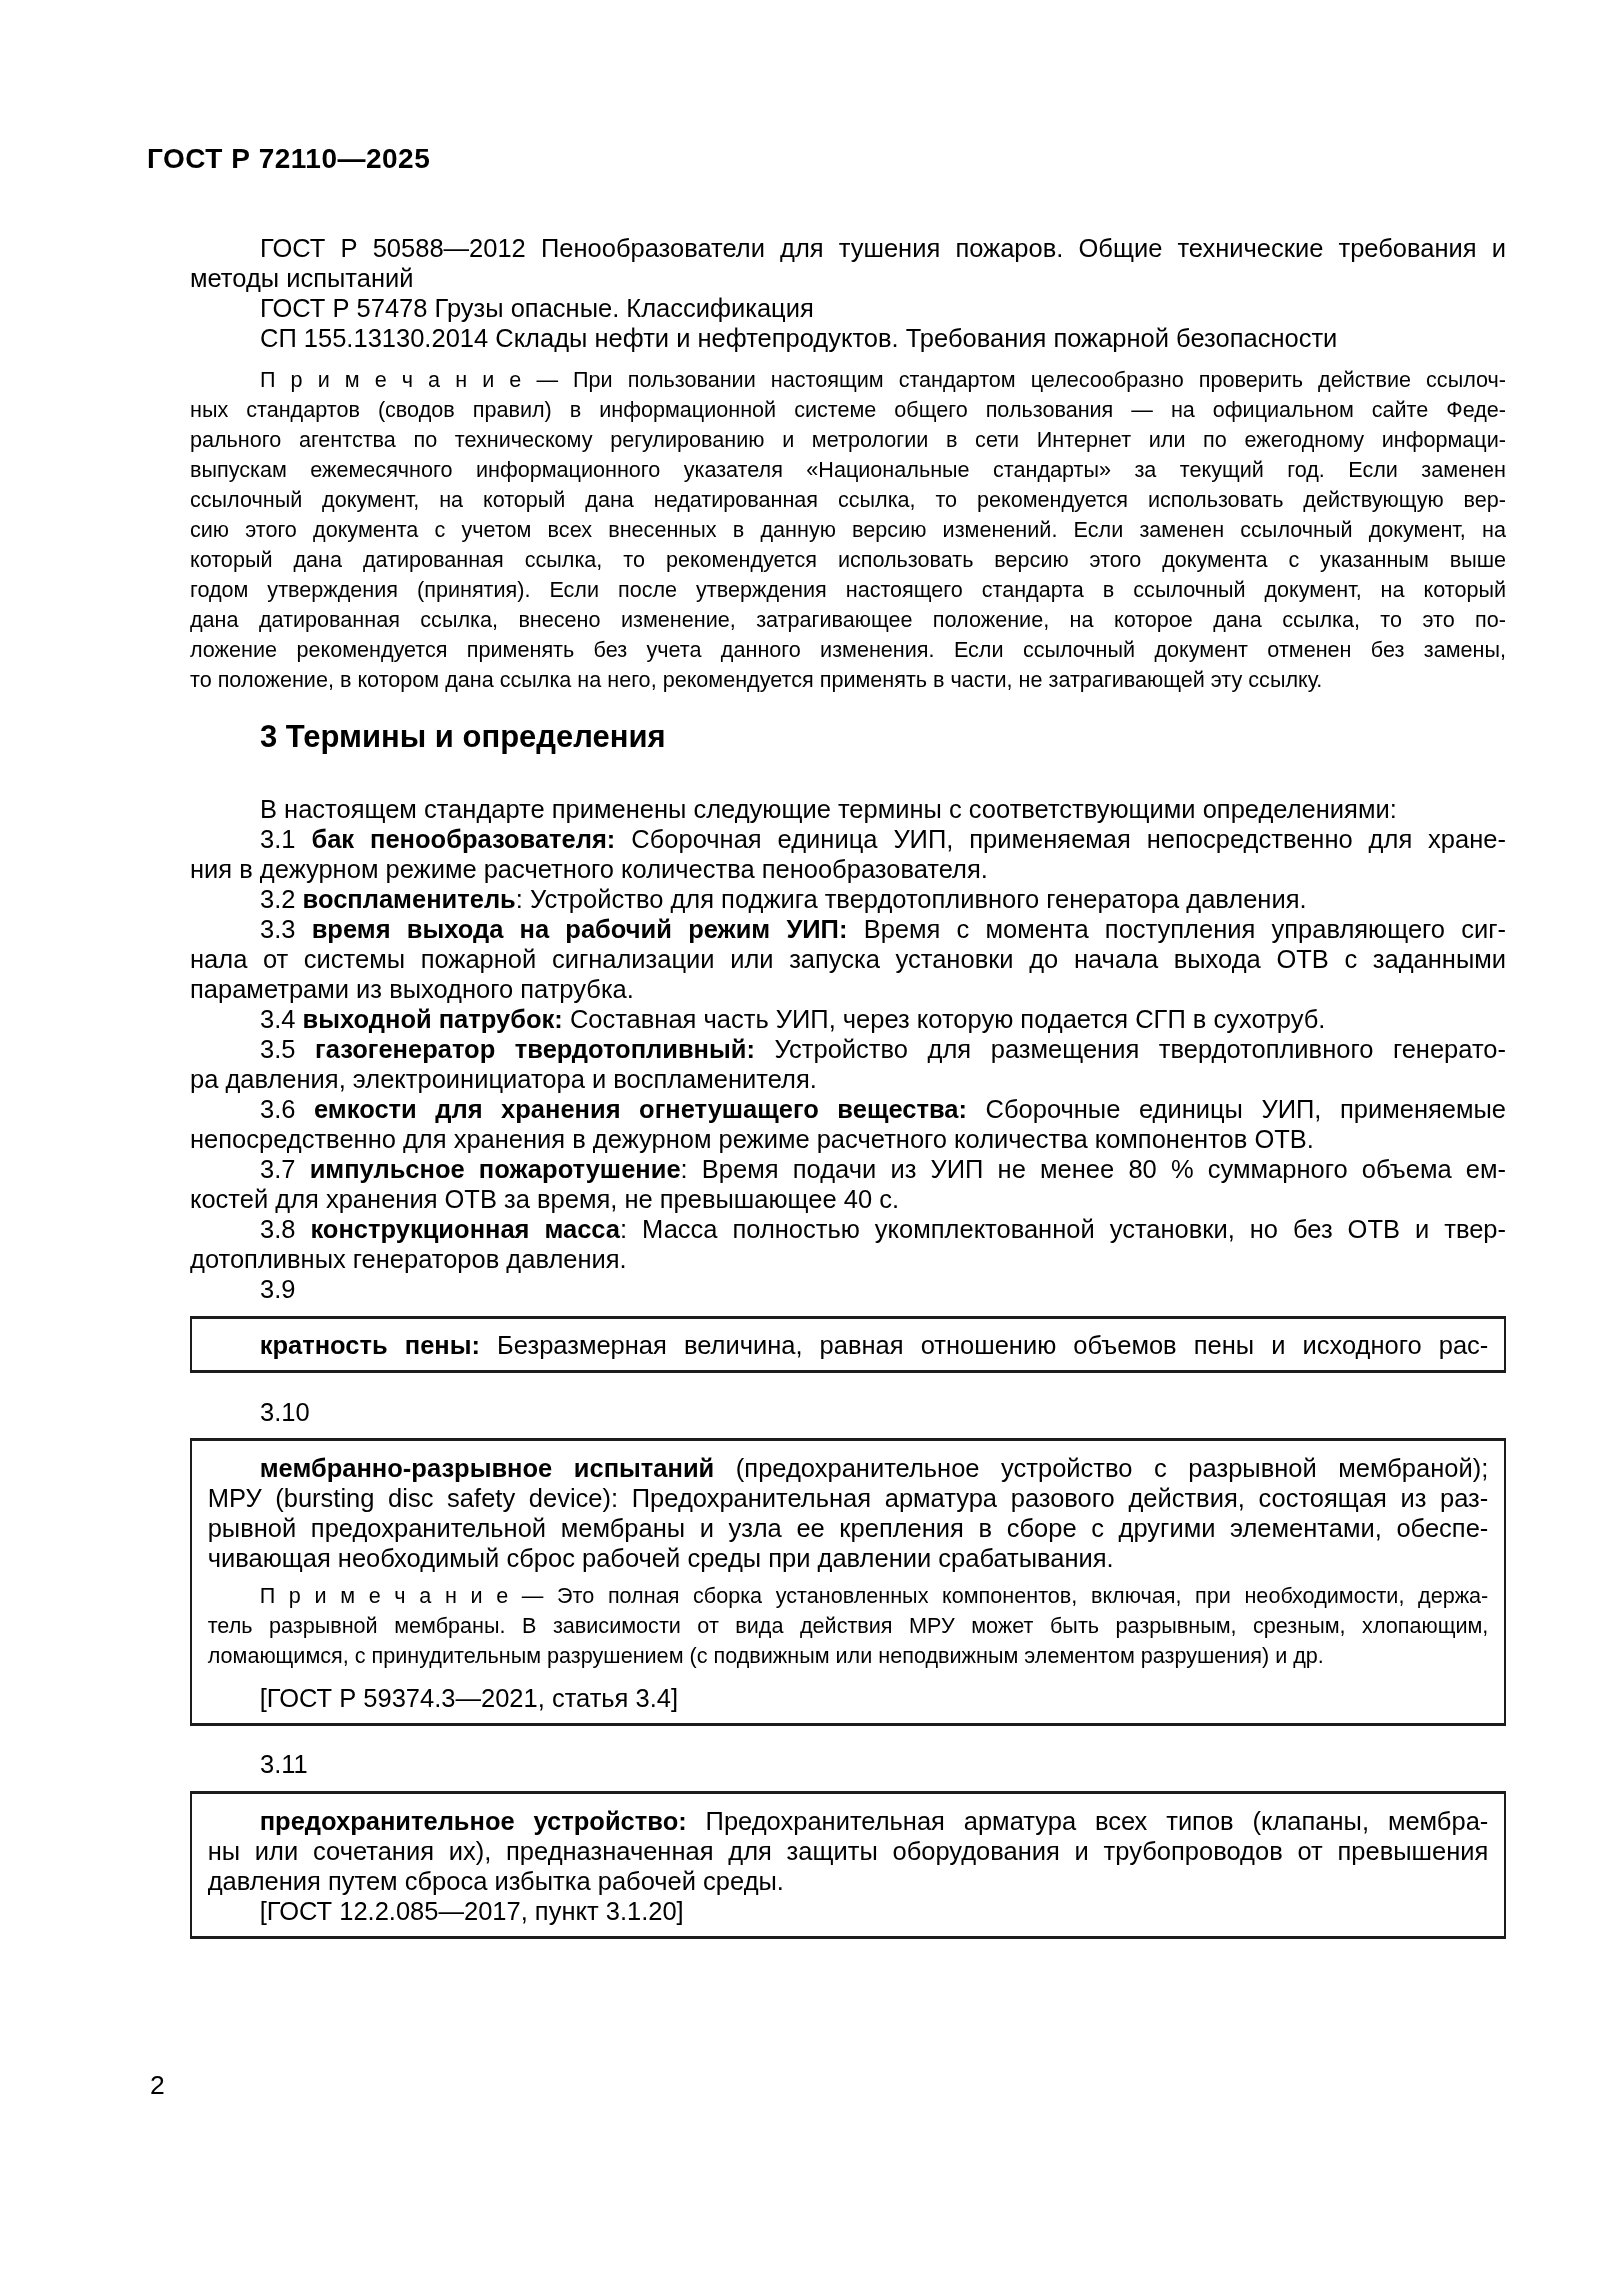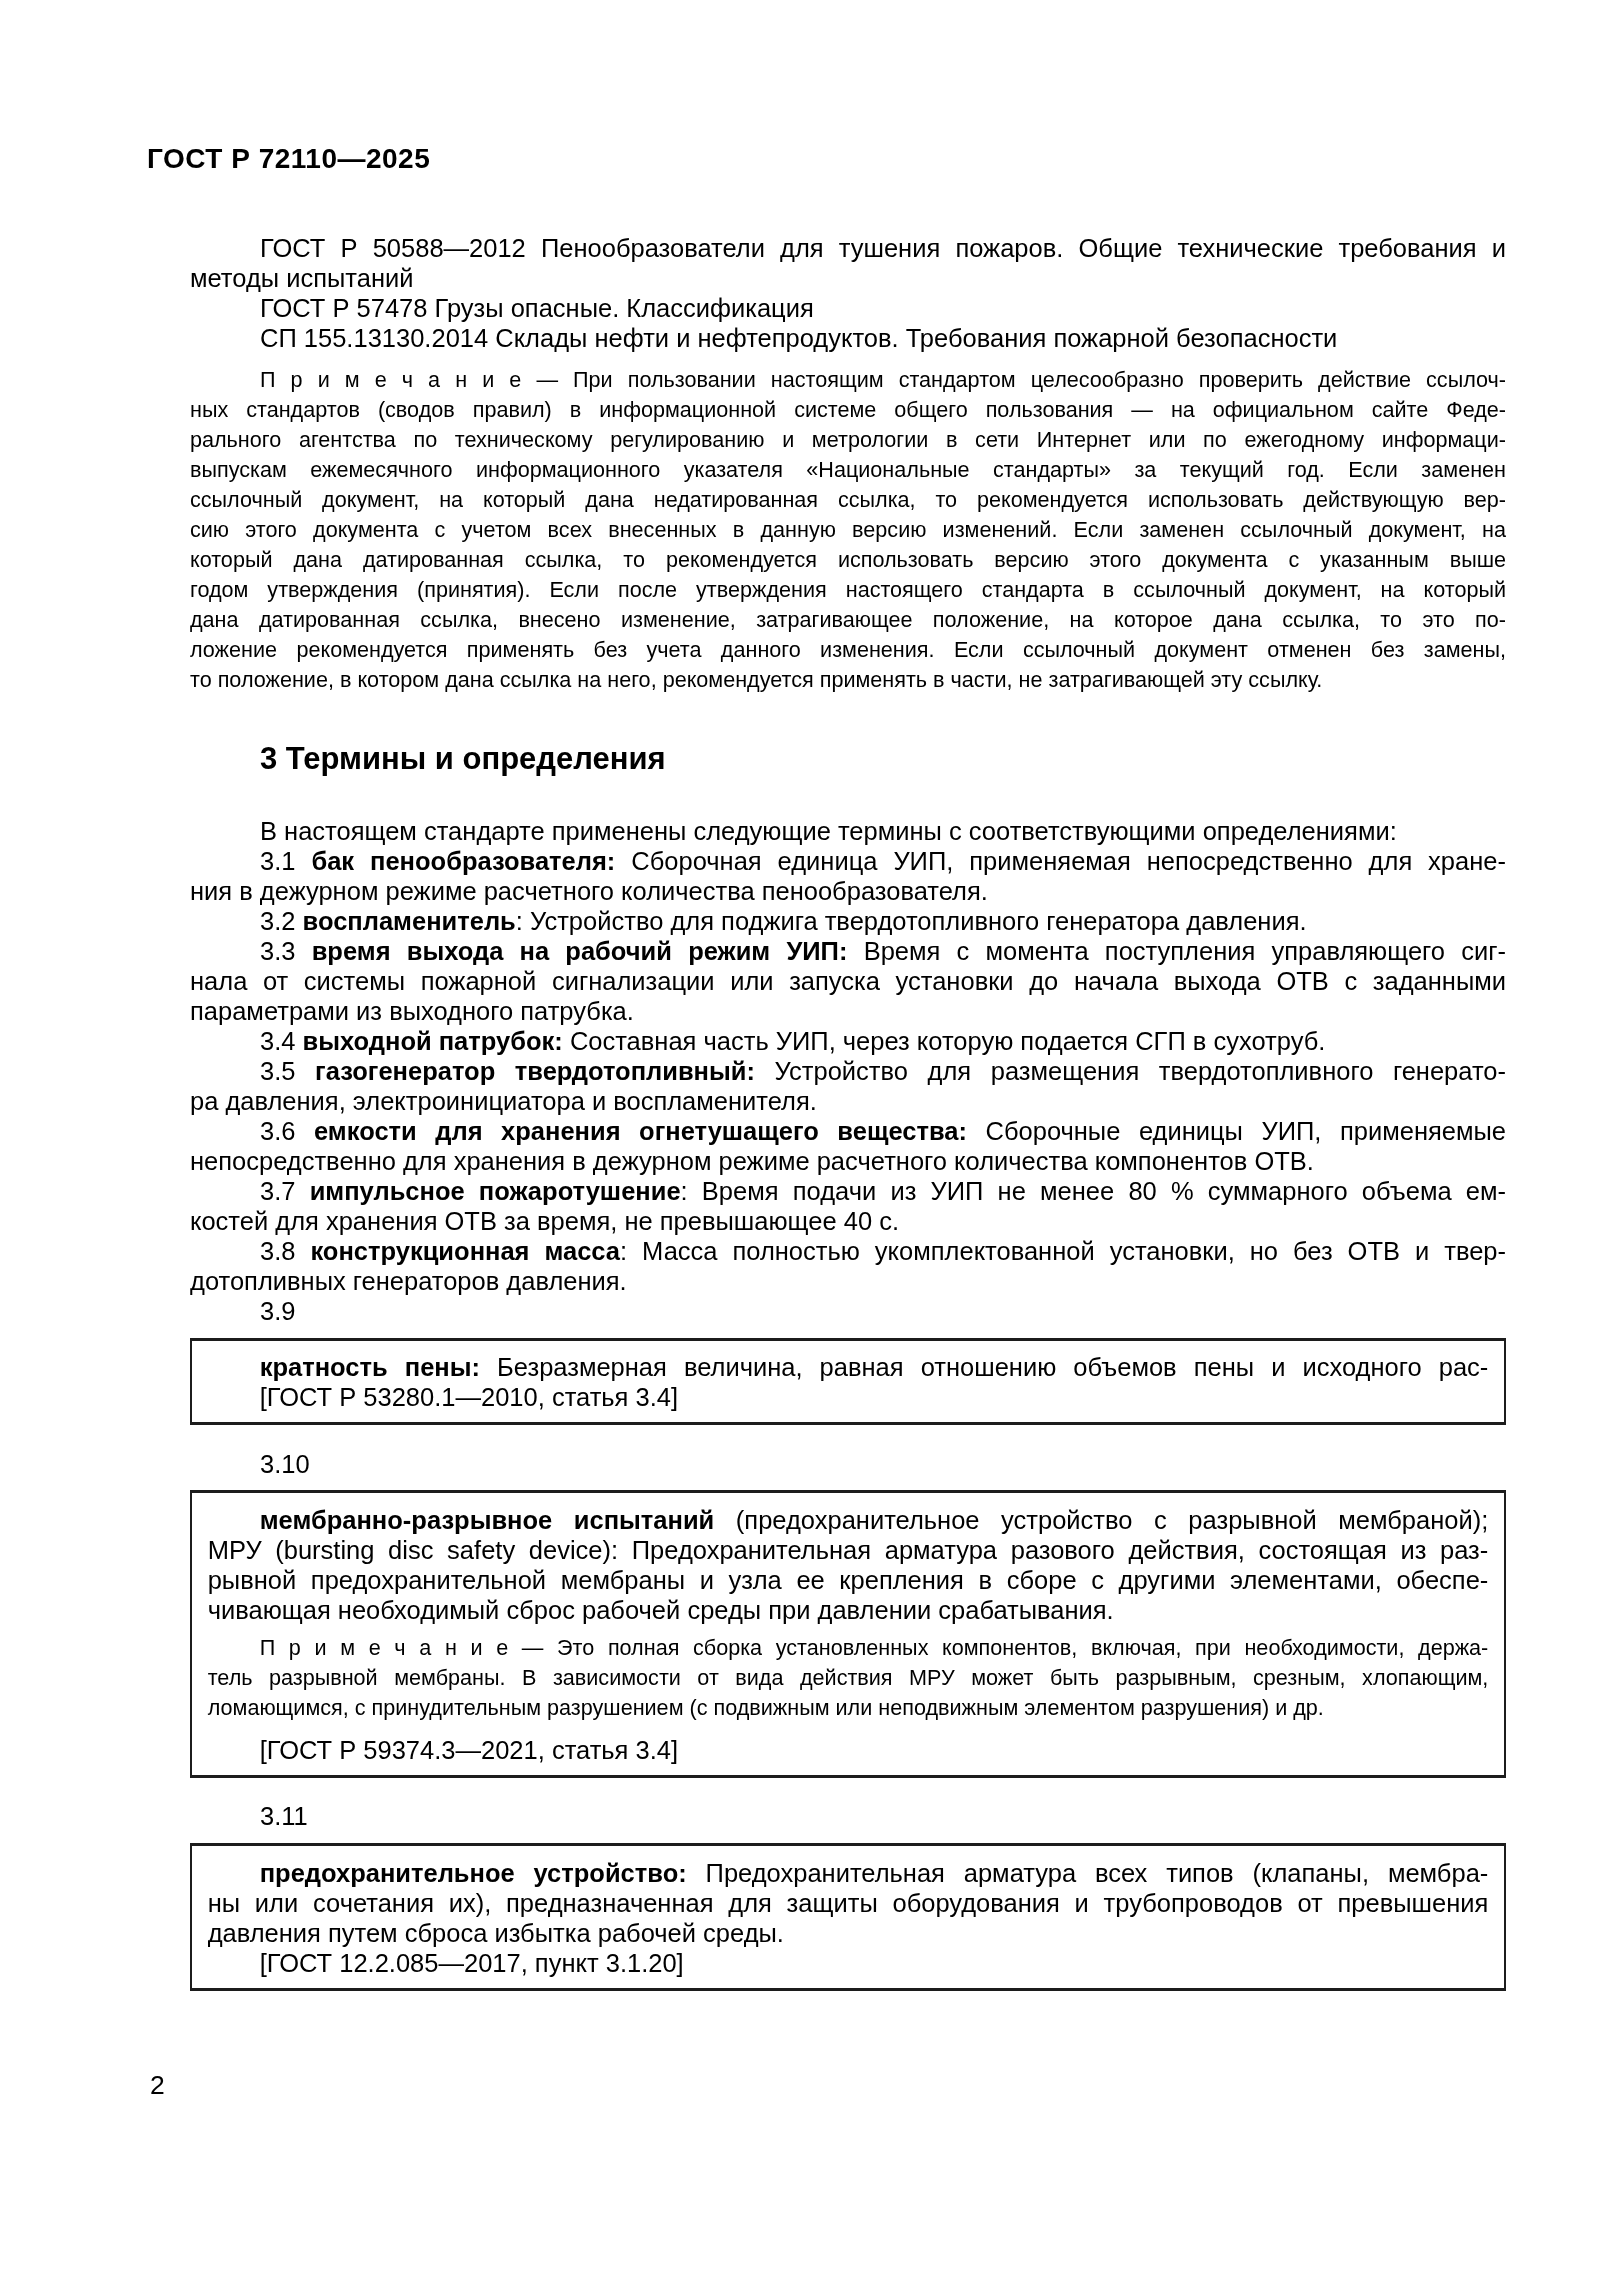--- a/index.html
+++ b/index.html
@@ -22,21 +22,21 @@
   }
   .content {
     position:absolute; left:190px; top:233px; width:1316px;
     font-size:25.5px; line-height:30px;
   }
   .line { text-align:justify; text-align-last:justify; }
   .line.last { text-align-last:left; }
   .line.first { text-indent:70px; }
   .b-heading {
     font-size:31px; font-weight:bold; line-height:36px;
-    margin:46px 0 39px 0; padding-left:70px;
+    margin:24px 0 39px 0; padding-left:70px;
   }
   .b-note { font-size:21.6px; line-height:30px; margin-top:11.8px; }
   .b-label { margin-bottom:11.8px; }
   .term-box {
     border:2.9px solid #1c1c1c;
     border-top-width:3.9px; border-bottom-width:3.9px;
     padding:11.8px 15.7px 9.8px 15.7px;
     margin:0 0 23.5px 0;
   }
   .term-box .line.first { text-indent:52px; }
@@ -110,23 +110,20 @@
         <div class="line first"><span>3.8 </span><b>конструкционная масса</b><span>: Масса полностью укомплектованной установки, но без ОТВ и твер-</span></div>
         <div class="line last"><span>дотопливных генераторов давления.</span></div>
       </div>
       <div class="b-label">
         <div class="line first last"><span>3.9</span></div>
       </div>
       <div class="term-box">
         <div class="b-para">
           <div class="line first"><b>кратность пены:</b><span> Безразмерная величина, равная отношению объемов пены и исходного рас-</span></div>
         </div>
-        <div class="b-source">
-          <div class="line first last"><span>[ГОСТ Р 53280.1—2010, статья 3.4]</span></div>
-        </div>
       </div>
       <div class="b-label">
         <div class="line first last"><span>3.10</span></div>
       </div>
       <div class="term-box">
         <div class="b-para">
           <div class="line first"><b>мембранно-разрывное испытаний</b><span> (предохранительное устройство с разрывной мембраной);</span></div>
           <div class="line"><span>МРУ (bursting disc safety device): Предохранительная арматура разового действия, состоящая из раз-</span></div>
           <div class="line"><span>рывной предохранительной мембраны и узла ее крепления в сборе с другими элементами, обеспе-</span></div>
           <div class="line last"><span>чивающая необходимый сброс рабочей среды при давлении срабатывания.</span></div>

